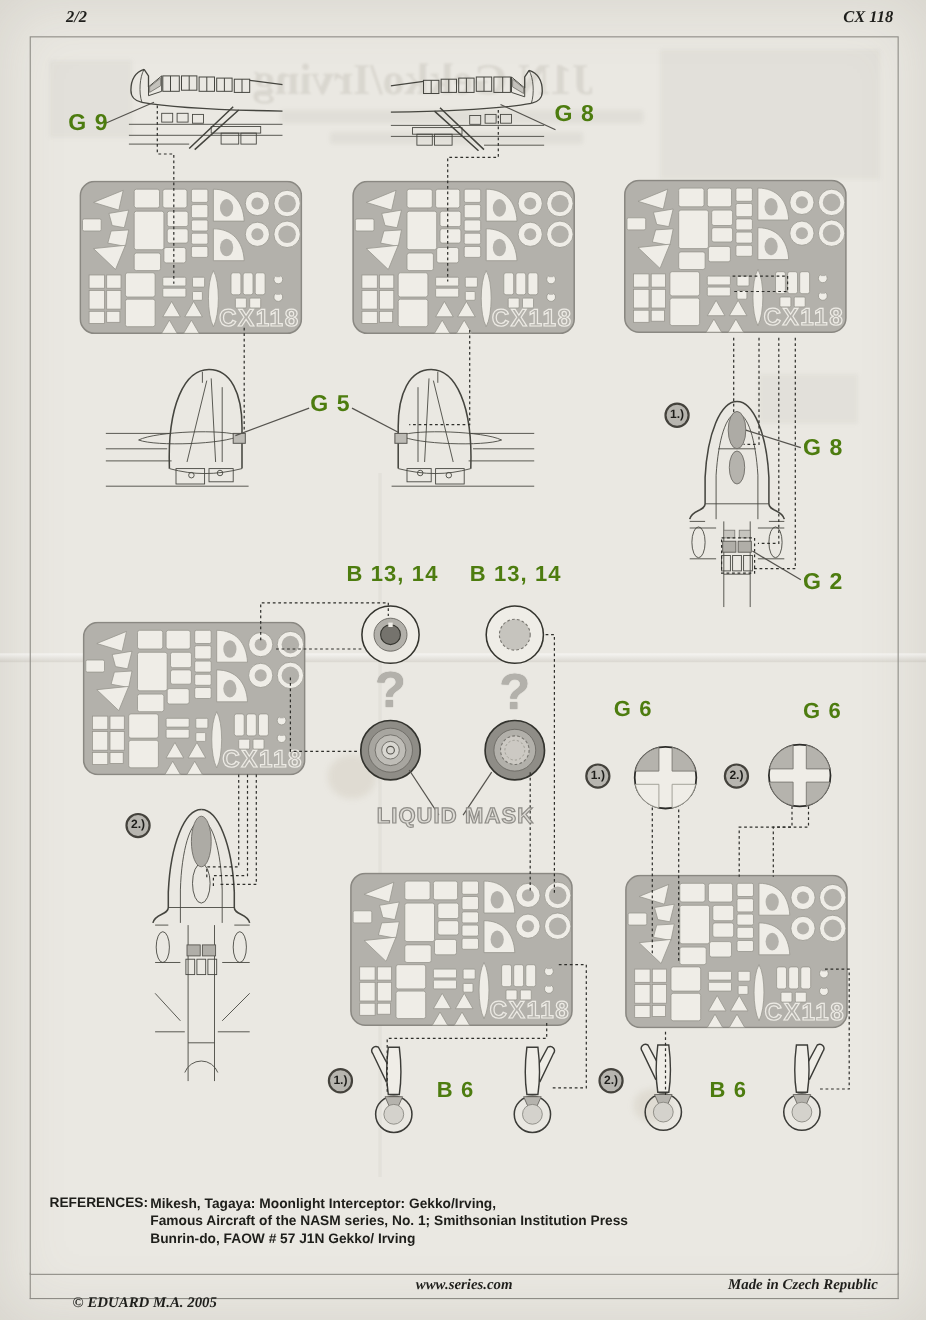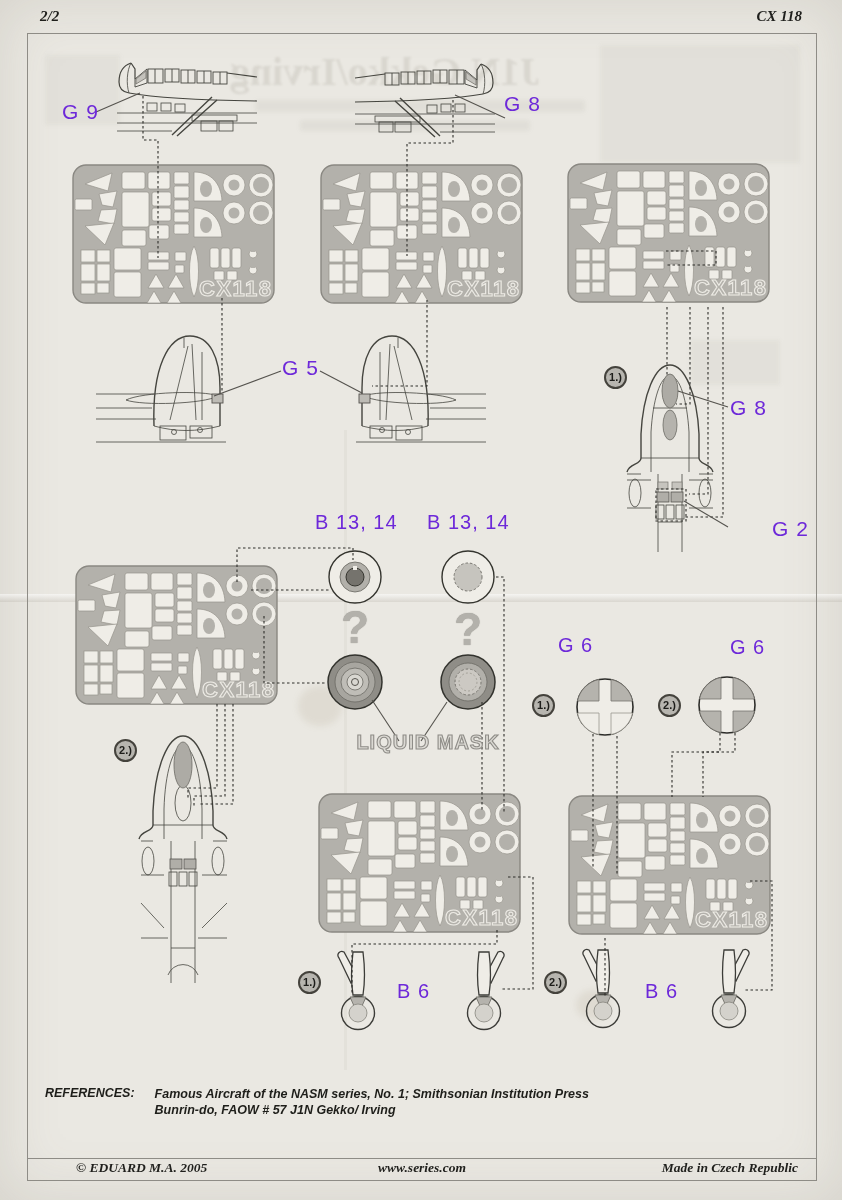--- a/index.html
+++ b/index.html
@@ -7,33 +7,33 @@
         font-family:"Liberation Sans",sans-serif;
         box-shadow:inset 0 0 60px rgba(120,115,100,.18);}
   .abs{position:absolute;}
   .serif{font-family:"Liberation Serif",serif;font-weight:bold;font-style:italic;color:#1f1f1c;}
   .hdr{font-size:15px;}
   .frame{position:absolute;left:27px;top:33px;width:788px;height:1124px;
          border:1px solid #8e8c86;}
   .footband{position:absolute;left:27px;top:1157px;width:788px;height:23px;
             border-left:1px solid #8e8c86;border-right:1px solid #8e8c86;border-bottom:1px solid #8e8c86;}
   .footband .serif{font-size:13.5px;line-height:22px;}
-  .plabel{position:absolute;font-weight:normal;font-size:21px;color:#6d28d9;
+  .plabel{position:absolute;font-weight:bold;font-size:21px;color:#4d7c0f;
           letter-spacing:1px;white-space:nowrap;}
   .plabel.sm{font-size:20px;}
   .step{position:absolute;width:23px;height:23px;border-radius:50%;
         background:#b7b5af;border:2px solid #44423c;box-sizing:border-box;
         font-weight:bold;font-size:11px;color:#1d1d1a;text-align:center;line-height:19px;}
   .qmark{position:absolute;transform:translate(-50%,-54%);font-weight:bold;font-size:46px;
          color:#b3b1ab;text-shadow:0 0 1px #8f8d87;}
-  .lmask{position:absolute;left:344px;top:731px;width:168px;text-align:center;
+  .lmask{position:absolute;left:330px;top:731px;width:168px;text-align:center;
          font-weight:bold;font-size:20px;letter-spacing:1px;color:#dcdad4;
          -webkit-text-stroke:1.1px #8f8d88;}
-  .refs{position:absolute;left:45px;top:1086px;display:flex;gap:20px;
-        font-weight:bold;font-size:12.5px;color:#1e1e1a;font-style:italic;}
+  .refs{position:absolute;left:45px;top:1086px;display:flex;gap:2px;
+        font-weight:bold;font-size:12.5px;color:#1e1e1a;}
   .refs .lines div{line-height:16px;}
   .ghost{position:absolute;pointer-events:none;}
   .gtitle{transform:scaleX(-1);font-family:"Liberation Serif",serif;font-weight:bold;
           font-size:40px;color:rgba(105,100,88,.13);white-space:nowrap;filter:blur(1px);}
   .gbar{background:rgba(115,110,98,.08);filter:blur(2px);border-radius:3px;}
   .gblock{background:rgba(130,125,112,.07);filter:blur(2px);}
   .crease-h{position:absolute;left:0;top:594px;width:842px;height:8px;
             background:linear-gradient(180deg,rgba(255,255,255,.55),rgba(120,112,98,.14));}
   .crease-v{position:absolute;left:344px;top:430px;width:3px;height:640px;
             background:rgba(120,112,98,.06);}
@@ -49,22 +49,22 @@
   <div class="ghost gbar abs" style="left:255px;top:100px;width:330px;height:12px;"></div>
   <div class="ghost gbar abs" style="left:300px;top:120px;width:230px;height:11px;"></div>
   <div class="ghost gblock abs" style="left:600px;top:45px;width:200px;height:118px;"></div>
   <div class="ghost gblock abs" style="left:45px;top:55px;width:75px;height:70px;"></div>
   <div class="ghost gblock abs" style="left:690px;top:340px;width:90px;height:45px;"></div>
   <div class="crease-h"></div>
   <div class="crease-v"></div>
   <div class="smudge" style="left:298px;top:686px;width:44px;height:40px;"></div>
   <div class="smudge" style="left:576px;top:990px;width:34px;height:30px;"></div>
 
-  <div class="abs serif hdr" style="left:40px;top:8px;">2/2</div>
-  <div class="abs serif hdr" style="right:40px;top:8px;">CX 118</div>
+  <div class="abs serif hdr" style="left:60px;top:8px;">2/2</div>
+  <div class="abs serif hdr" style="right:30px;top:8px;">CX 118</div>
   <div class="frame"></div>
 
   <svg width="0" height="0" style="position:absolute">
     <defs>
       <symbol id="msheet" viewBox="0 0 203 140">
         <g>
           <rect x="1" y="1" width="201" height="138" rx="13" fill="#b3b1ab" stroke="#8a8882" stroke-width="1.4"></rect>
           <g fill="#efede7" stroke="#96948c" stroke-width="0.7">
             <polygon points="40,9 13,20 36,27"></polygon>
             <polygon points="27,30 45,27 41,43 30,41"></polygon>
@@ -401,21 +401,21 @@
       <path d="M728,527 L684,501"></path>
       <path d="M372,700 L399,741"></path>
       <path d="M447,702 L421,741"></path>
     </g>
   </svg>
 
   <div class="plabel" style="left:62px;top:100px;">G 9</div>
   <div class="plabel" style="left:504px;top:92px;">G 8</div>
   <div class="plabel" style="left:282px;top:356px;">G 5</div>
   <div class="plabel" style="left:730px;top:396px;">G 8</div>
-  <div class="plabel" style="left:772px;top:517px;">G 2</div>
+  <div class="plabel" style="left:730px;top:517px;">G 2</div>
   <div class="plabel sm" style="left:315px;top:511px;">B 13, 14</div>
   <div class="plabel sm" style="left:427px;top:511px;">B 13, 14</div>
   <div class="plabel sm" style="left:558px;top:634px;">G 6</div>
   <div class="plabel sm" style="left:730px;top:636px;">G 6</div>
   <div class="plabel sm" style="left:397px;top:980px;">B 6</div>
   <div class="plabel sm" style="left:645px;top:980px;">B 6</div>
 
   <div class="step" style="left:604px;top:366px;">1.)</div>
   <div class="step" style="left:114px;top:739px;">2.)</div>
   <div class="step" style="left:532px;top:694px;">1.)</div>
@@ -423,24 +423,25 @@
   <div class="step" style="left:298px;top:971px;">1.)</div>
   <div class="step" style="left:544px;top:971px;">2.)</div>
 
   <div class="qmark" style="left:355px;top:629px;">?</div>
   <div class="qmark" style="left:468px;top:631px;">?</div>
   <div class="lmask">LIQUID MASK</div>
 
   <div class="refs">
     <span>REFERENCES:</span>
     <div class="lines">
+      <div>Mikesh, Tagaya: Moonlight Interceptor: Gekko/Irving,</div>
       <div>Famous Aircraft of the NASM series, No. 1; Smithsonian Institution Press</div>
       <div>Bunrin-do, FAOW # 57 J1N Gekko/ Irving</div>
     </div>
   </div>
 
   <div class="footband">
-    <div class="abs serif" style="left:38px;top:0;margin-left:10px;">© EDUARD  M.A. 2005</div>
+    <div class="abs serif" style="left:38px;top:16px;">© EDUARD  M.A. 2005</div>
     <div class="abs serif" style="left:0;right:0;top:0;text-align:center;">www.series.com</div>
     <div class="abs serif" style="right:18px;top:0;">Made in Czech Republic</div>
   </div>
 
 </div>
 
 </body></html>

